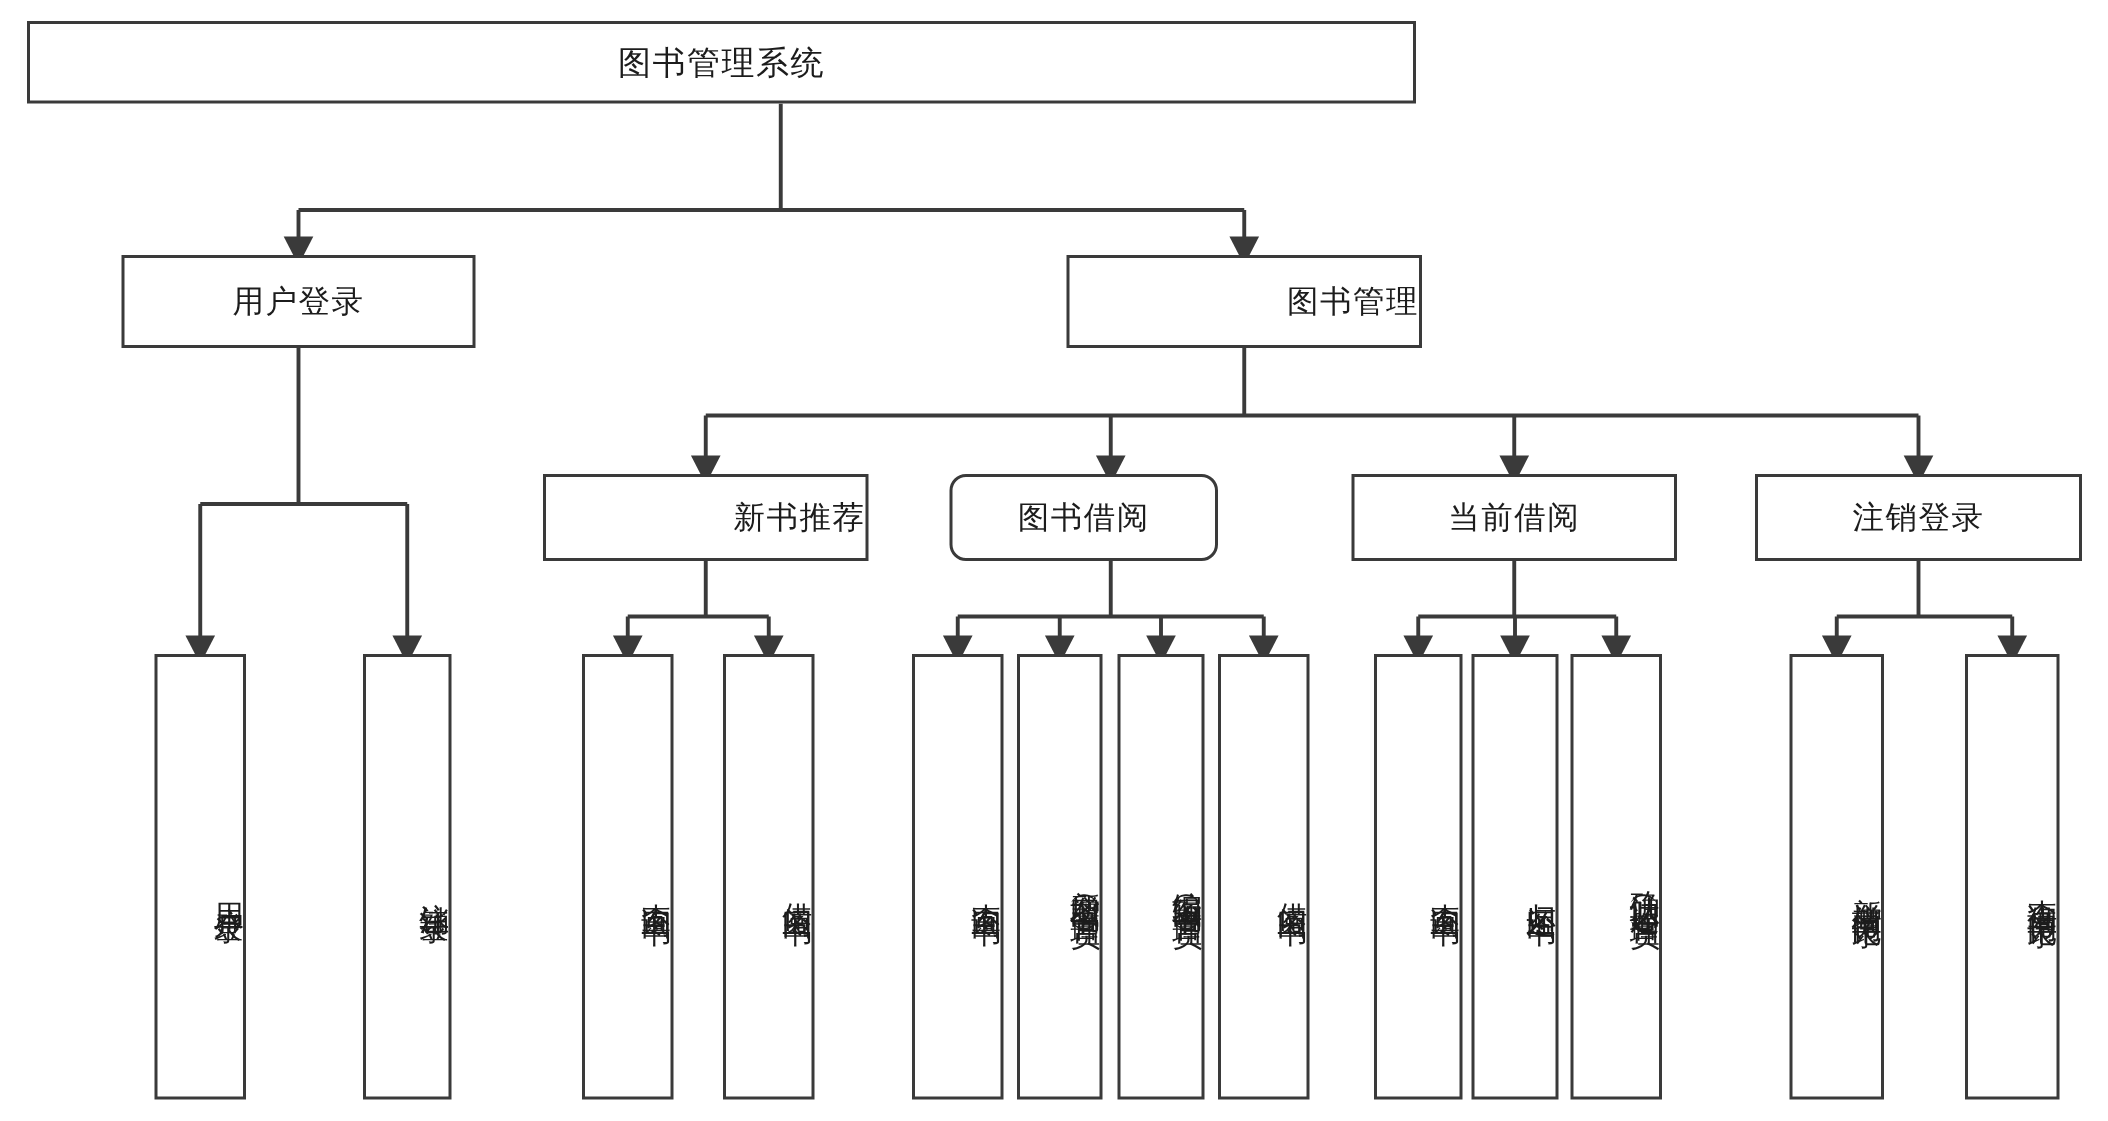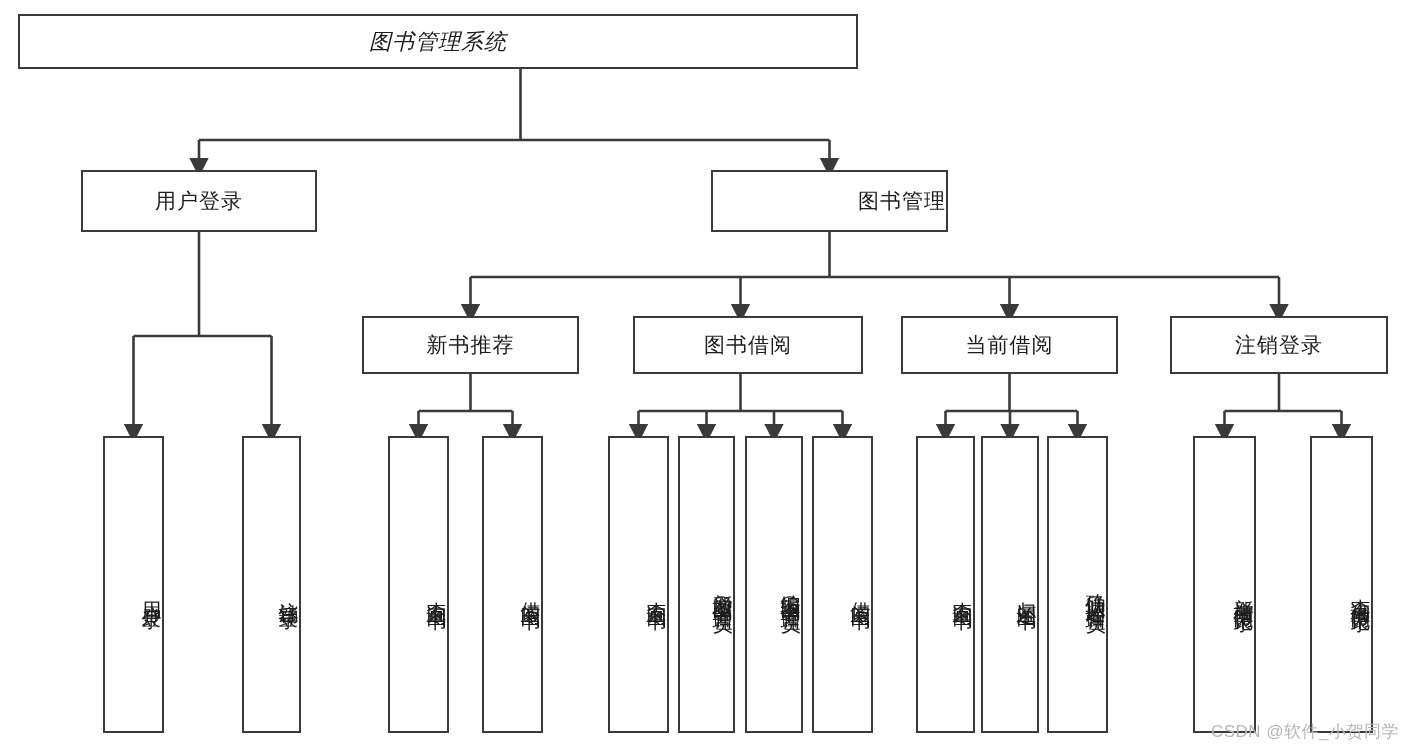--- a/index.html
+++ b/index.html
@@ -58,33 +58,33 @@
         <line x1="945.5" y1="411" x2="945.5" y2="433" stroke="#3a3a3a" stroke-width="2.6" marker-end="url(#arrowhead)"></line>
         <line x1="1010" y1="411" x2="1010" y2="433" stroke="#3a3a3a" stroke-width="2.6" marker-end="url(#arrowhead)"></line>
         <line x1="1077.5" y1="411" x2="1077.5" y2="433" stroke="#3a3a3a" stroke-width="2.6" marker-end="url(#arrowhead)"></line>
         <line x1="1279" y1="374" x2="1279" y2="411" stroke="#3a3a3a" stroke-width="2.6"></line>
         <line x1="1224.5" y1="411" x2="1341.5" y2="411" stroke="#3a3a3a" stroke-width="2.6"></line>
         <line x1="1224.5" y1="411" x2="1224.5" y2="433" stroke="#3a3a3a" stroke-width="2.6" marker-end="url(#arrowhead)"></line>
         <line x1="1341.5" y1="411" x2="1341.5" y2="433" stroke="#3a3a3a" stroke-width="2.6" marker-end="url(#arrowhead)"></line>
       </g>
   </svg>
   <div id="nodes">
-      <div class="node horiz root" style="left: 18px; top: 14px; width: 840px; height: 55px; font-style: italic;">
+      <div class="node horiz root" style="left: 18px; top: 14px; width: 926px; height: 55px;">
         <span>图书管理系统</span>
       </div>
       <div class="node horiz" style="left: 81px; top: 170px; width: 236px; height: 62px;">
         <span>用户登录</span>
       </div>
       <div class="node horiz" style="left: 711px; top: 170px; width: 237px; height: 62px; justify-content: flex-end;">
         <span>图书管理</span>
       </div>
-      <div class="node horiz" style="left: 362px; top: 316px; width: 217px; height: 58px;">
+      <div class="node horiz" style="left: 362px; top: 316px; width: 217px; height: 58px; justify-content: flex-end;">
         <span>新书推荐</span>
       </div>
-      <div class="node horiz" style="left: 633px; top: 316px; width: 230px; height: 58px;">
+      <div class="node horiz" style="left: 633px; top: 316px; width: 179px; height: 58px; border-radius: 11px;">
         <span>图书借阅</span>
       </div>
       <div class="node horiz" style="left: 901px; top: 316px; width: 217px; height: 58px;">
         <span>当前借阅</span>
       </div>
       <div class="node horiz" style="left: 1170px; top: 316px; width: 218px; height: 58px;">
         <span>注销登录</span>
       </div>
       <div class="node vert" style="left: 103px; top: 436px; width: 61px; height: 297px;">
         <span>用户登录</span>
@@ -120,14 +120,13 @@
         <span>确认归还（管理员）</span>
       </div>
       <div class="node vert" style="left: 1193px; top: 436px; width: 63px; height: 297px;">
         <span>新增借阅记录</span>
       </div>
       <div class="node vert" style="left: 1310px; top: 436px; width: 63px; height: 297px;">
         <span>查询借阅记录</span>
       </div>
     </div>
 
-  <div class="watermark">CSDN @软件_小贺同学</div>
 </div>
 
 </body></html>

